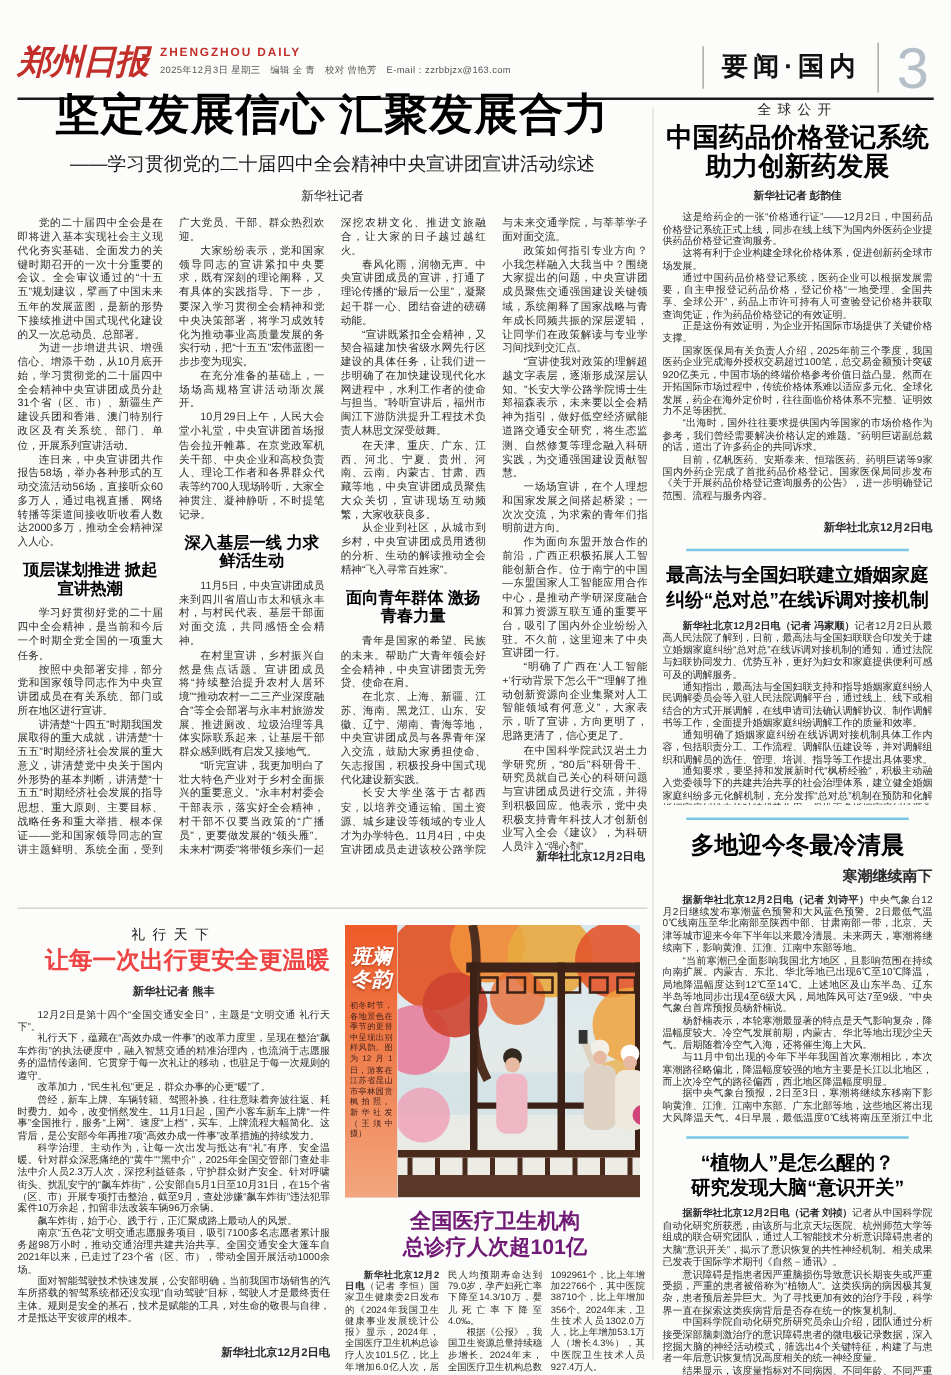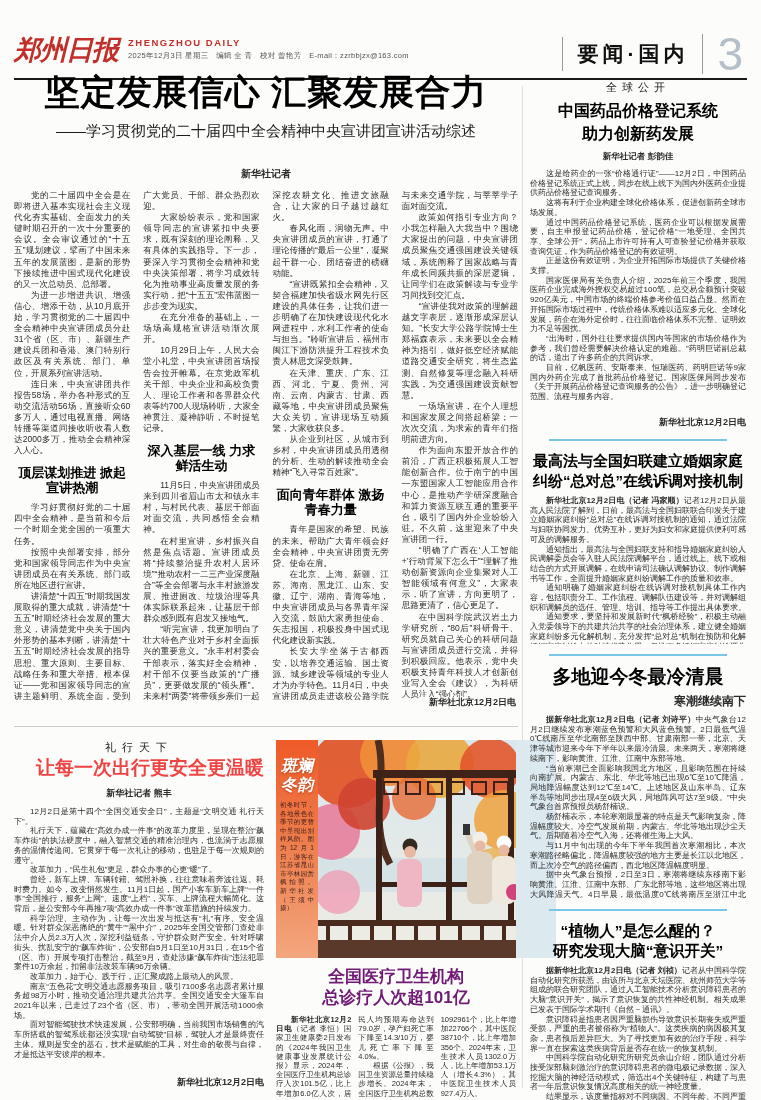--- a/index.html
+++ b/index.html
@@ -22,61 +22,61 @@
           line-height:40px;font-weight:400;}
 
   .v-rule{position:absolute;left:522px;top:86px;height:1002px;width:1px;background:#e0ded9;}
   .h-rule-left{position:absolute;left:14px;top:726px;width:504px;border-top:1px solid #cfccc6;}
 
   
   .lead-article{position:absolute;left:14px;top:72px;width:504px;}
   .lead-headline{margin:0;text-align:center;font-size:35px;font-weight:900;color:#000;
                  letter-spacing:1px;line-height:40px;}
   .lead-sub{text-align:center;font-size:15px;color:#1c1c1c;margin-top:10px;}
-  .lead-byline{text-align:center;font-size:10px;font-weight:bold;margin-top:26px;}
+  .lead-byline{text-align:center;font-size:10px;font-weight:normal;margin-top:9px;}
   .lead-body{margin-top:9px;column-count:4;column-gap:13px;height:518px;overflow:hidden;
              font-size:8.5px;line-height:11.1px;text-align:justify;position:relative;}
   .para{margin:0;text-indent:2em;}
   .col-subhead{font-size:13px;font-weight:bold;text-align:center;margin:9px 0 7px;color:#000;
                break-inside:avoid;line-height:15px;}
   .lead-dateline{position:absolute;right:2px;bottom:0;font-weight:bold;font-size:9px;
                  background:#fcfcfa;padding-left:10px;}
   .article-dateline{text-align:right;font-weight:bold;font-size:9px;margin:3px 0 0;}
   .lead-b{font-weight:bold;}
 
   
   .traffic{position:absolute;left:14px;top:740px;width:250px;}
   .kicker{text-align:center;font-size:11px;letter-spacing:6px;color:#222;}
   .traffic-title{margin:0 0 0;text-align:right;font-size:19px;font-weight:900;color:#ef4444;}
   .traffic-byline{text-align:center;font-size:9px;font-weight:bold;margin-top:6px;}
   .traffic-body{margin-top:7px;font-size:8px;line-height:9.7px;text-align:justify;
                 height:266px;overflow:hidden;}
 
   
-  .photo-block{position:absolute;left:276px;top:740px;width:280px;height:218px;display:flex;
+  .photo-block{position:absolute;left:276px;top:740px;width:236px;height:218px;display:flex;
                box-shadow:0 0 0 1px #e5e2dc inset;}
   .photo-banner{width:42px;background:linear-gradient(180deg,#ee5a28 0%,#ef7c4b 45%,#f3a67e 100%);
                 position:relative;flex:none;}
   .banner-title{color:#fff;font-weight:900;font-style:italic;font-size:16px;line-height:19px;
                 text-align:center;padding-top:16px;text-shadow:0 1px 2px rgba(120,30,0,.5);}
   .banner-caption{font-size:6.5px;line-height:8.6px;color:#42201a;padding:7px 4px;text-align:justify;}
   .photo-scene{flex:1;position:relative;overflow:hidden;background:#dce9ef;}
   .photo-scene svg{display:block;}
 
   
   .medical{position:absolute;left:276px;top:966px;width:240px;}
   .medical-title{margin:0;text-align:center;font-size:17px;font-weight:900;line-height:21px;color:#701a75;}
   .medical-body{margin-top:7px;column-count:3;column-gap:7px;font-size:7.5px;line-height:9.2px;
                 text-align:justify;height:84px;overflow:hidden;}
 
   
   .right-zone{position:absolute;left:530px;top:80px;width:216px;}
   .r-kicker{text-align:center;font-size:11px;letter-spacing:5px;color:#222;}
   .r-title{margin:4px 0 0;text-align:center;font-weight:900;color:#000;}
-  .pharma-title{font-size:16px;line-height:23px;}
+  .pharma-title{font-size:21px;line-height:23px;}
   .family-title{font-size:15px;line-height:20px;}
   .weather-title{font-size:19px;line-height:22px;}
   .brain-title{font-size:15.5px;line-height:20px;}
   .r-byline{text-align:center;font-size:8.5px;font-weight:bold;margin:6px 0;}
   .r-body{font-size:8px;line-height:9.7px;text-align:justify;overflow:hidden;}
   .pharma-body{height:244px;}
   .family-body{height:148px;margin-top:5px;}
   .weather-sub{text-align:right;font-size:12px;font-weight:bold;margin-top:5px;}
   .weather-body{height:184px;margin-top:5px;}
   .brain-body{height:134px;margin-top:5px;}
@@ -144,21 +144,21 @@
   <div class="traffic">
     <div class="kicker">礼行天下</div>
     <h2 class="traffic-title">让每一次出行更安全更温暖</h2>
     <div class="traffic-byline">新华社记者 熊丰</div>
     <div class="traffic-body">
         <p class="para">12月2日是第十四个“全国交通安全日”，主题是“文明交通 礼行天下”。</p>
         <p class="para">礼行天下，蕴藏在“高效办成一件事”的改革力度里，呈现在整治“飙车炸街”的执法硬度中，融入智慧交通的精准治理内，也流淌于志愿服务的温情传递间。它贯穿于每一次礼让的移动，也驻足于每一次规则的遵守。</p>
         <p class="para">改革加力，“民生礼包”更足，群众办事的心更“暖”了。</p>
         <p class="para">曾经，新车上牌、车辆转籍、驾照补换，往往意味着奔波往返、耗时费力。如今，改变悄然发生。11月1日起，国产小客车新车上牌“一件事”全国推行，服务“上网”、速度“上档”，买车、上牌流程大幅简化。这背后，是公安部今年再推7项“高效办成一件事”改革措施的持续发力。</p>
         <p class="para">科学治理、主动作为，让每一次出发与抵达有“礼”有序、安全温暖。针对群众深恶痛绝的“黄牛”“黑中介”，2025年全国交管部门查处非法中介人员2.3万人次，深挖利益链条，守护群众财产安全。针对呼啸街头、扰乱安宁的“飙车炸街”，公安部自5月1日至10月31日，在15个省（区、市）开展专项打击整治，截至9月，查处涉嫌“飙车炸街”违法犯罪案件10万余起，扣留非法改装车辆96万余辆。</p>
-        <p class="para">改革加力，始于心、践于行，正汇聚成路上最动人的风景。</p>
+        <p class="para">飙车炸街，始于心、践于行，正汇聚成路上最动人的风景。</p>
         <p class="para">南京“五色花”文明交通志愿服务项目，吸引7100多名志愿者累计服务超98万小时，推动交通治理共建共治共享。全国交通安全大篷车自2021年以来，已走过了23个省（区、市），带动全国开展活动1000余场。</p>
         <p class="para">面对智能驾驶技术快速发展，公安部明确，当前我国市场销售的汽车所搭载的智驾系统都还没实现“自动驾驶”目标，驾驶人才是最终责任主体。规则是安全的基石，技术是赋能的工具，对生命的敬畏与自律，才是抵达平安彼岸的根本。</p>
       </div>
     <div class="article-dateline">新华社北京12月2日电</div>
   </div>
 
   <div class="photo-block">
     <div class="photo-banner">
       <div class="banner-title">
         <div>斑斓</div>

